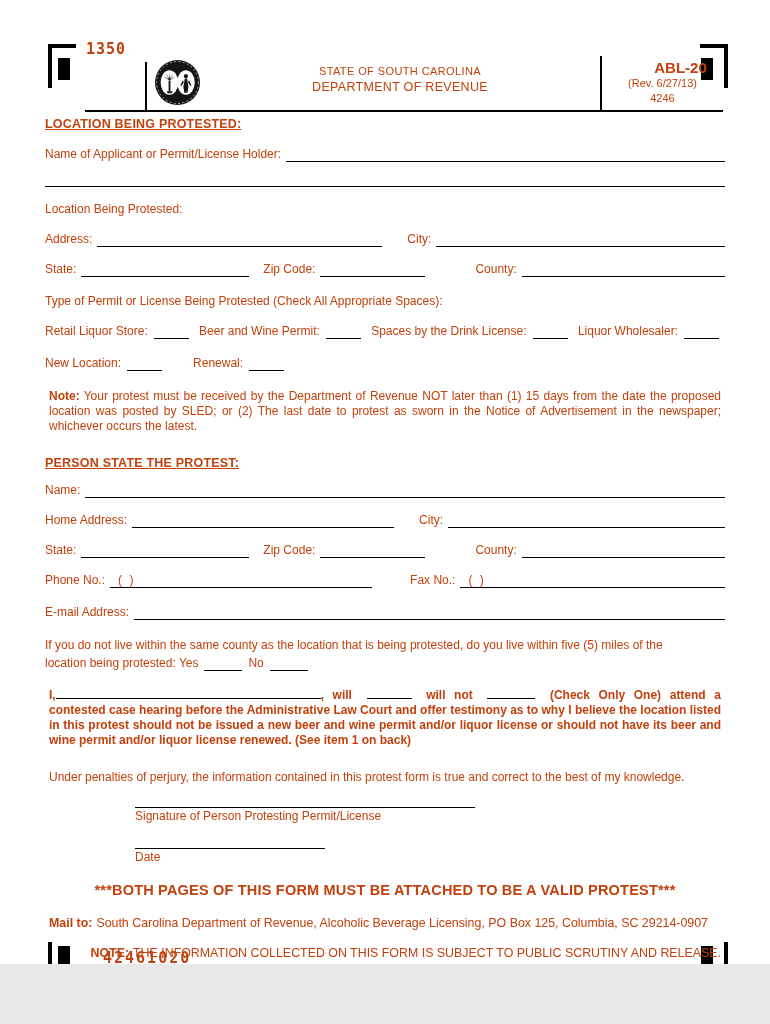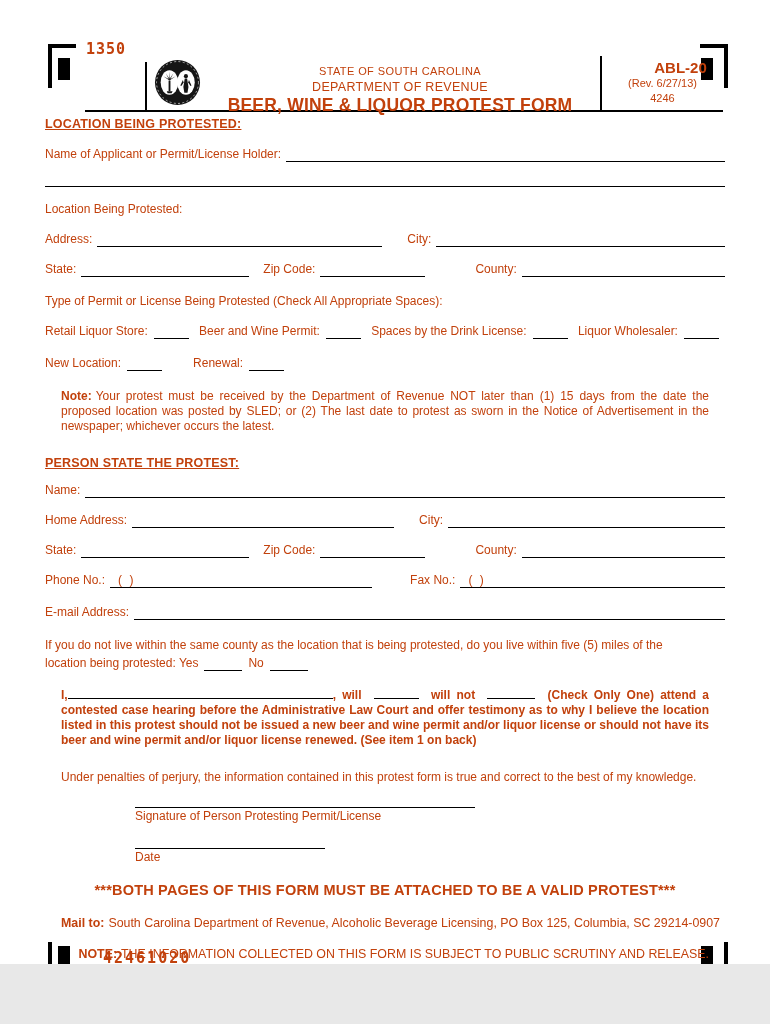--- a/index.html
+++ b/index.html
@@ -45,21 +45,21 @@
   .fillline { border-bottom:1.4px solid #000; height:0; }
   .blank { display:inline-block; border-bottom:1.4px solid #000; height:12px; margin:0 6px; }
   .w35 { width:35px; } .w38 { width:38px; } .w45 { width:45px; } .w48 { width:48px; } .w265 { width:265px; }
   .f285 { flex:0 0 285px; } .f168 { flex:0 0 168px; } .f105 { flex:0 0 105px; } .f262 { flex:0 0 262px; }
   .gap14 { flex:0 0 14px; } .gap25 { flex:0 0 25px; } .gap38 { flex:0 0 38px; } .gap50 { flex:0 0 50px; }
   .paren { padding-left:8px; letter-spacing:2px; }.mt12{margin-top:12px}.mt15{margin-top:15px}
   .mt17{margin-top:17px}.mt18{margin-top:18px}.mt22{margin-top:22px}.mt24{margin-top:24px}
   .just { text-align:justify; }
   .bold { font-weight:bold; }
   .nowrap { white-space:nowrap; }
-  p { margin:16px; }
+  p { margin:4px; }
   .lead { font-weight:bold; margin-right:4px; }
   .spread { display:flex; justify-content:space-between; align-items:flex-end; }
   .grp { display:flex; align-items:flex-end; }
   .sigblock { margin-left:90px; }
   .sigline { width:340px; border-bottom:1.2px solid #000; height:0; }
   .dateline { width:190px; border-bottom:1.2px solid #000; height:0; }
   .sigcap { margin-top:1px; }
   .attach { text-align:center; font-weight:bold; font-size:14.5px; letter-spacing:0.2px; }
   .mailto { font-size:12.4px; }
   .pubnote { text-align:right; font-size:12.4px; }
@@ -96,21 +96,20 @@
       <circle cx="32.6" cy="17.5" r="2.1" fill="#151515"></circle>
       <path d="M31.4 20 h2.4 l1.4 8.5 -1 6 h-3.2 l-1 -6 Z" fill="#151515"></path>
       <path d="M29.5 21.5 l-2.6 5.5 1 .7 2.4 -3.6 Z" fill="#151515"></path>
       <path d="M35.7 21.5 l2.6 5.5 -1 .7 -2.4 -3.6 Z" fill="#151515"></path>
     </svg>
   </div>
 
   <div class="h-titles">
     <div class="h-state">STATE OF SOUTH CAROLINA</div>
     <div class="h-dept">DEPARTMENT OF REVENUE</div>
-    <div class="h-title">BEER, WINE &amp; LIQUOR PROTEST FORM</div>
   </div>
 
   <div class="h-right">
     <div class="h-code">ABL-20</div>
     <div class="h-rev">(Rev. 6/27/13)</div>
     <div class="h-num">4246</div>
   </div>
 
   <div class="content">
 

